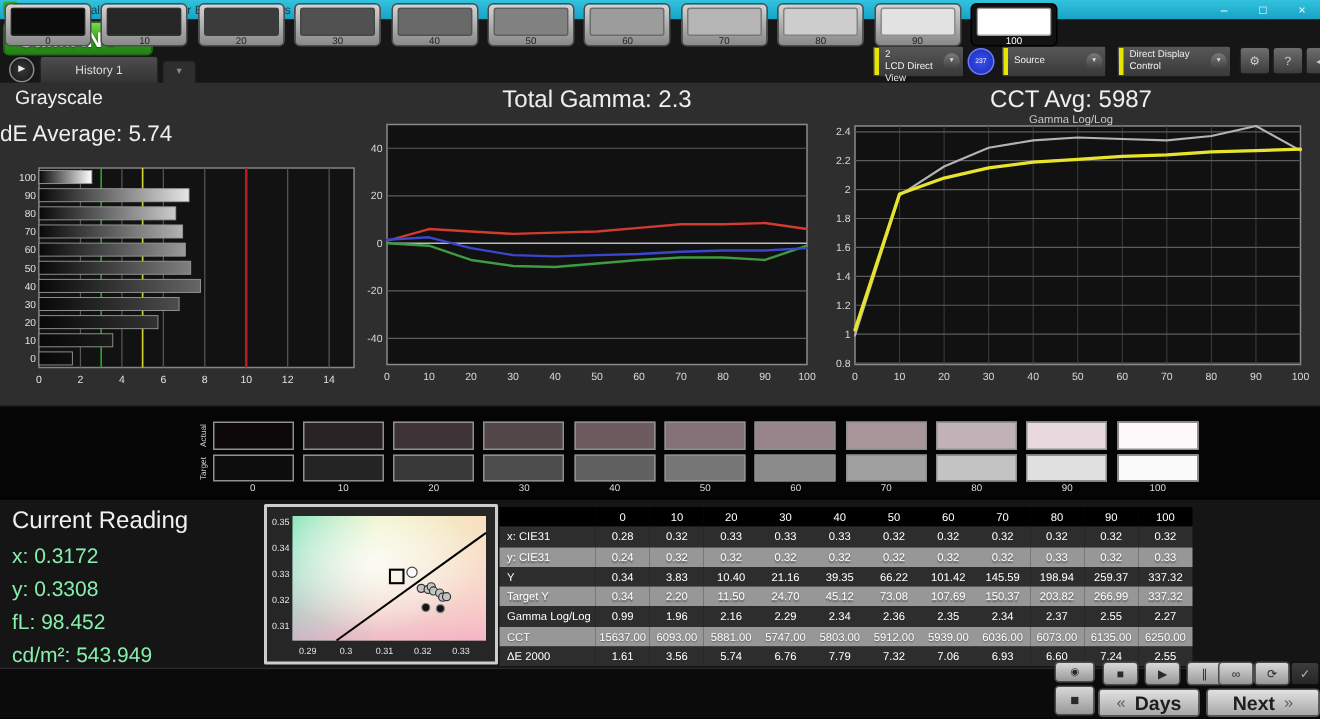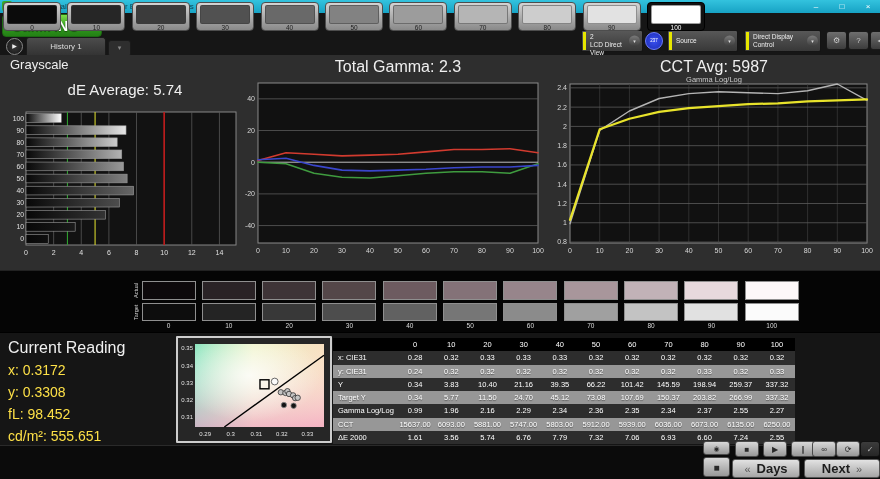--- a/index.html
+++ b/index.html
@@ -30,37 +30,37 @@
   .dd .arrow{position:absolute;right:2px;top:50%;transform:translateY(-50%);width:11px;height:11px;border-radius:50%;
     background:linear-gradient(#7a7a7a,#3c3c3c);color:#ddd;font-size:5px;text-align:center;line-height:11px;}
   #meter-badge{left:645px;top:32px;width:16px;height:16px;border-radius:50%;background:radial-gradient(#3a50f0,#1b2bb4);
     border:1px solid #6d7dff;color:#fff;font-size:4.5px;text-align:center;line-height:16px;}
   .hbtn{position:absolute;top:31px;width:19px;height:17px;border-radius:3px;background:linear-gradient(#6e6e6e,#3c3c3c);
     border:1px solid #191919;color:#ccc;font-size:8px;text-align:center;line-height:17px;}
   
   #chartsband{left:0;top:55px;width:880px;height:215px;background:#2e2e2e;}
   .bigtitle{position:absolute;color:#efefef;}
   #t-grayscale{left:10px;top:57px;font-size:13px;}
-  #t-deavg{left:0;top:81px;width:250px;text-align:center;font-size:15px;}
+  #t-deavg{left:0;top:81px;width:250px;font-size:15px;}
   #t-gamma{left:252px;top:58px;width:292px;text-align:center;font-size:16px;}
   #t-cct{left:548px;top:58px;width:332px;text-align:center;font-size:16px;}
   .smalltitle{position:absolute;color:#c9c9c9;font-size:7.5px;text-align:center;}
   #st-de{left:0px;top:116px;width:256px;}
   #st-rgb{left:244px;top:75px;width:300px;margin-top:13px;}
   #st-glog{left:548px;top:75px;width:332px;}
   
   #swatchstrip{left:0;top:270px;width:880px;height:62px;background:#050505;border-top:1px solid #222;box-sizing:border-box;}
   .rowlab{position:absolute;left:131px;width:10px;color:#cfcfcf;font-size:5.5px;writing-mode:vertical-rl;transform:rotate(180deg);
     display:flex;align-items:center;justify-content:center;}
   .sw{position:absolute;height:19px;width:54px;border:1px solid #8f8f8f;box-sizing:border-box;}
   .swlbl{position:absolute;width:54px;color:#ddd;font-size:6.5px;text-align:center;}
   
   #bottomband{left:0;top:332px;width:880px;height:113px;background:#151515;border-top:1px solid #000;box-sizing:border-box;}
   #cr-title{left:8px;top:339px;font-size:16px;color:#f0f0f0;}
-  .crline{position:absolute;left:8px;color:#fde047;font-size:14px;}
+  .crline{position:absolute;left:8px;color:#86efac;font-size:14px;}
   #cie-panel{left:176px;top:336px;width:156px;height:107px;background:#262626;border:2px solid #cdcdcd;border-radius:1px;box-sizing:border-box;}
   #reading-table{left:333px;top:338px;display:grid;grid-template-columns:64px repeat(11,36.2px);color:#fff;font-size:7.5px;}
   .tc{height:13.3px;line-height:13.4px;text-align:center;overflow:hidden;white-space:nowrap;}
   .tlab{text-align:left;padding-left:5px;}
   .trh{background:#000;}
   .trd{background:#2d2d2d;}
   .trl{background:#979797;text-shadow:0 1px 1px rgba(0,0,0,.45);}
   
   #patchrow{left:0;top:445px;width:880px;height:34px;background:#0b0b0b;border-top:1px solid #2a2a2a;box-sizing:border-box;}
   .patch{position:absolute;top:2px;width:58px;height:29px;border-radius:4px;background:linear-gradient(#d4d4d4,#898989);
@@ -329,21 +329,21 @@
     <div class="sw abs" style="left: 744.8px; top: 281px; background: rgb(253, 248, 249);"></div>
     <div class="sw abs" style="left: 744.8px; top: 303px; height: 18px; background: rgb(251, 251, 251);"></div>
     <div class="swlbl abs" style="left: 744.8px; top: 322px;">100</div>
   </div>
 
 <div class="abs" id="bottomband"></div>
 <div class="abs" id="cr-title">Current Reading</div>
 <div class="crline" style="top:362px;">x: 0.3172</div>
 <div class="crline" style="top:384px;">y: 0.3308</div>
 <div class="crline" style="top:406px;">fL: 98.452</div>
-<div class="crline" style="top:428px;">cd/m²: 555.651</div>
+<div class="crline" style="top:428px;">cd/m²: 543.949</div>
 <div class="abs" id="cie-panel">
   <svg id="svg-cie" width="152" height="103">
       <defs>
         <linearGradient id="cg1" x1="0" y1="0" x2="1" y2="0">
           <stop offset="0%" stop-color="#8de5c0"></stop>
           <stop offset="45%" stop-color="#eef3c6"></stop>
           <stop offset="100%" stop-color="#f8dfc0"></stop>
         </linearGradient>
         <linearGradient id="cg2" x1="0" y1="0" x2="0" y2="1">
           <stop offset="0%" stop-color="rgba(255,255,255,0)"></stop>
@@ -425,21 +425,21 @@
     <div class="tc trd">21.16</div>
     <div class="tc trd">39.35</div>
     <div class="tc trd">66.22</div>
     <div class="tc trd">101.42</div>
     <div class="tc trd">145.59</div>
     <div class="tc trd">198.94</div>
     <div class="tc trd">259.37</div>
     <div class="tc trd">337.32</div>
     <div class="tc trl tlab">Target Y</div>
     <div class="tc trl">0.34</div>
-    <div class="tc trl">5.77</div>
+    <div class="tc trl">2.20</div>
     <div class="tc trl">11.50</div>
     <div class="tc trl">24.70</div>
     <div class="tc trl">45.12</div>
     <div class="tc trl">73.08</div>
     <div class="tc trl">107.69</div>
     <div class="tc trl">150.37</div>
     <div class="tc trl">203.82</div>
     <div class="tc trl">266.99</div>
     <div class="tc trl">337.32</div>
     <div class="tc trd tlab">Gamma Log/Log</div>

